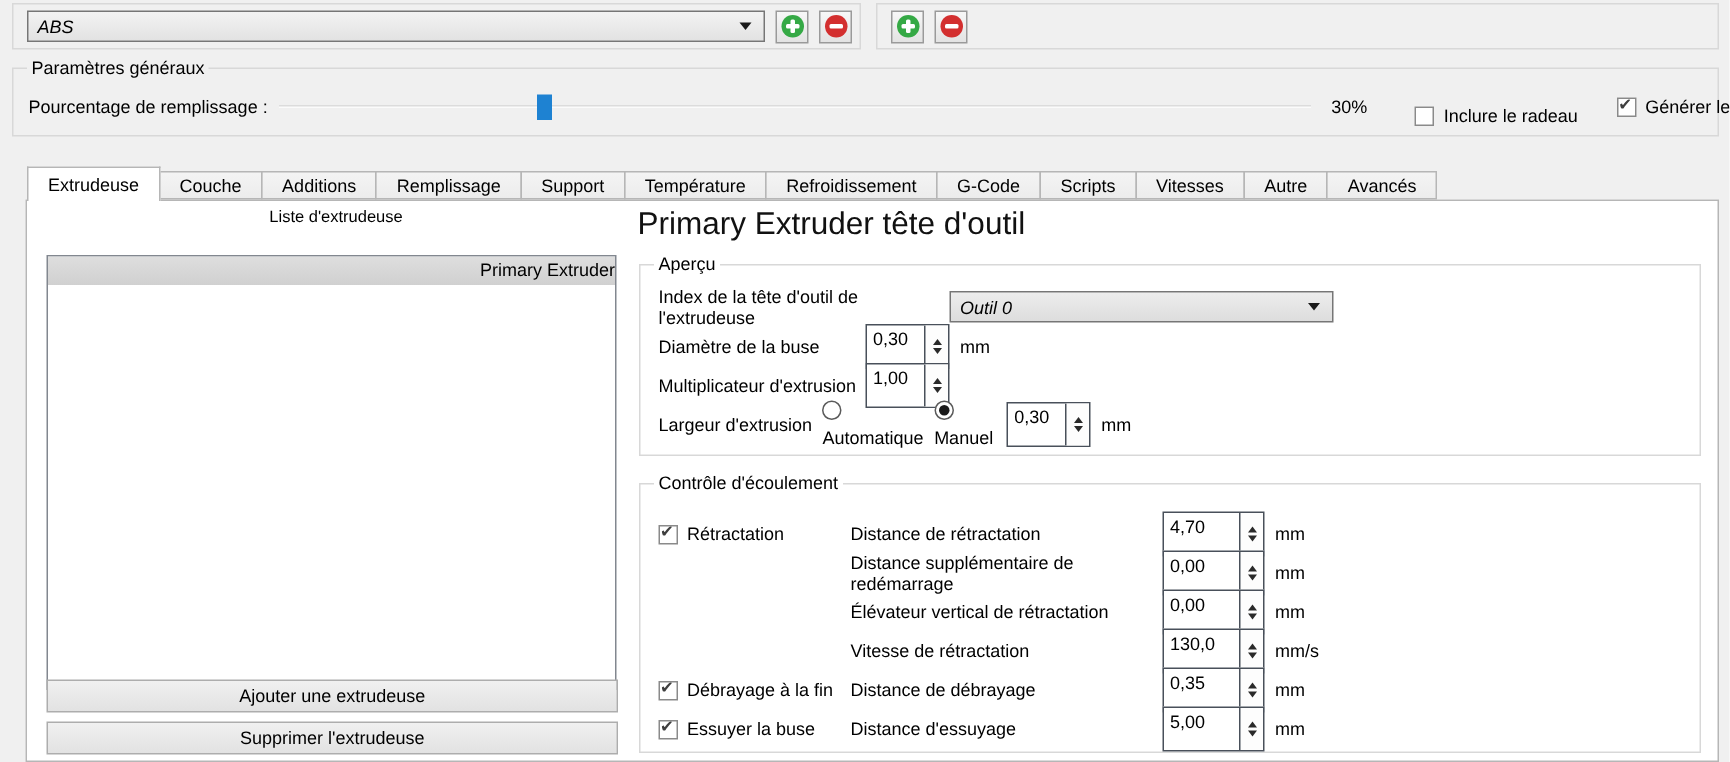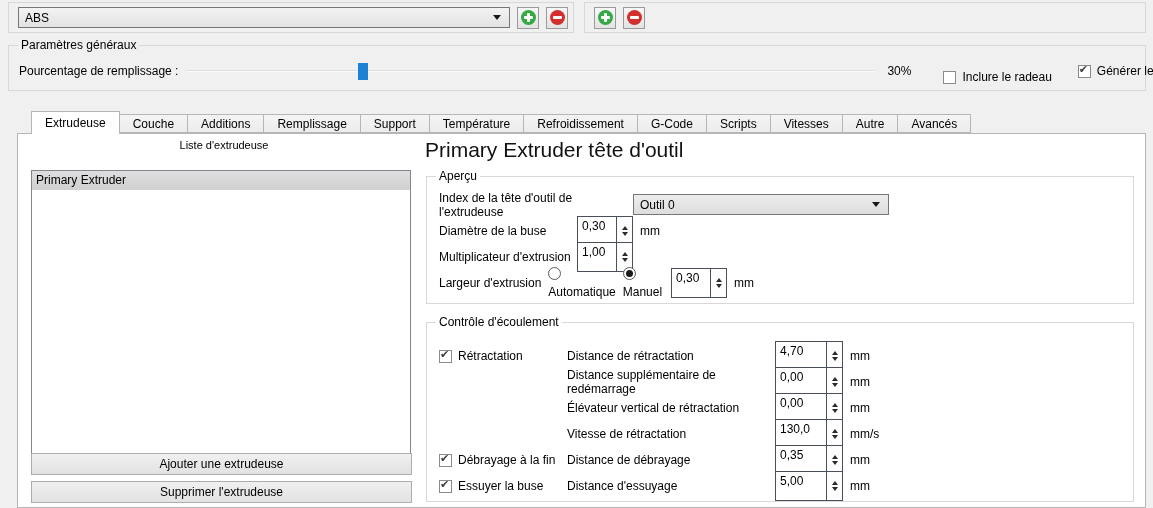--- a/index.html
+++ b/index.html
@@ -14,21 +14,21 @@
   
   .groupbox { position:absolute; border:1px solid #d8d8d8; }
   .gb-label { position:absolute; top:-8px; left:9px; padding:0 3px; background:#f0f0f0; font-size:12px; color:#000; white-space:nowrap; }
   .gb-white .gb-label { background:#fff; }
 
   .combobox {
     height:21px; border:1px solid #767676;
     background:linear-gradient(#f3f3f3,#e2e2e2);
     display:flex; align-items:center; padding:0 8px 0 6px; cursor:default;
   }
-  .combo-value { flex:1; font-size:12px; }
+  .combo-value { flex:1; font-size:12px;font-style:italic; }
   .combo-arrow { width:0; height:0; border-left:4px solid transparent; border-right:4px solid transparent; border-top:5px solid #1a1a1a; }
 
   .icon-btn {
     width:22px; height:22px; border:1px solid #9a9a9a;
     background:linear-gradient(#f7f7f7,#e3e3e3);
     display:flex; align-items:center; justify-content:center; padding:0;
   }
   .circle { width:15px; height:15px; border-radius:50%; position:relative; }
   .circle.green { background:#35a945; }
   .circle.red   { background:#d32f2f; }
@@ -79,36 +79,36 @@
   .ci-raft { margin-left:32px;margin-top:12px; }
   .ci-support { margin-left:26px; }
 
   
   .tabs { position:absolute; left:17px; top:111px; height:22px; display:flex; align-items:flex-end; z-index:5; }
   .tab {
     height:19px; line-height:18px; padding:0 13px;
     background:linear-gradient(#f4f4f4,#ececec);
     border:1px solid #b6b6b6; margin-left:-1px; white-space:nowrap; cursor:default;
   }
-  .tab:first-child { margin-left:14px; }
+  .tab:first-child { margin-left:1px; }
   .tab.active {
     height:23px; line-height:22px; background:#fff;
     border-bottom:none; margin-bottom:-1px; z-index:6; position:relative;
   }
 
   
   .panel {
     position:absolute; left:17px; top:133px; width:1129px; height:375px;
     background:#fff; border:1px solid #b6b6b6; z-index:1;
   }
 
   .list-title { position:absolute; left:10px; top:5px; width:392px; text-align:center; font-size:11px; line-height:13px; }
   .listbox {
     position:absolute; left:13px; top:36px; width:380px; height:290px;
-    background:#fff; border:1px solid #82878f; overflow:hidden;
+    background:#fff; border:1px solid #82878f; overflow:hidden;text-align:right;
   }
   .list-item { height:19px; line-height:19px; padding-left:4px; }
   .list-item.selected { background:linear-gradient(#dedede,#d0d0d0); }
   .side-btn {
     position:absolute; left:13px; width:381px; height:22px;
     background:linear-gradient(#f0f0f0,#e2e2e2); border:1px solid #adadad;
     font-size:12px; text-align:center; font-family:"Liberation Sans", sans-serif;
   }
   .btn-add { top:319px; }
   .btn-remove { top:347px; }

